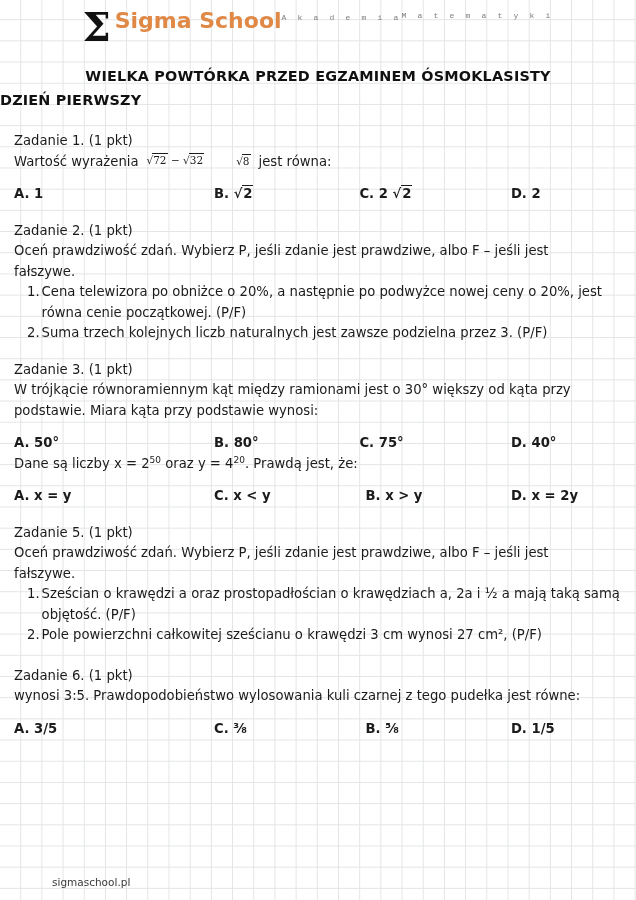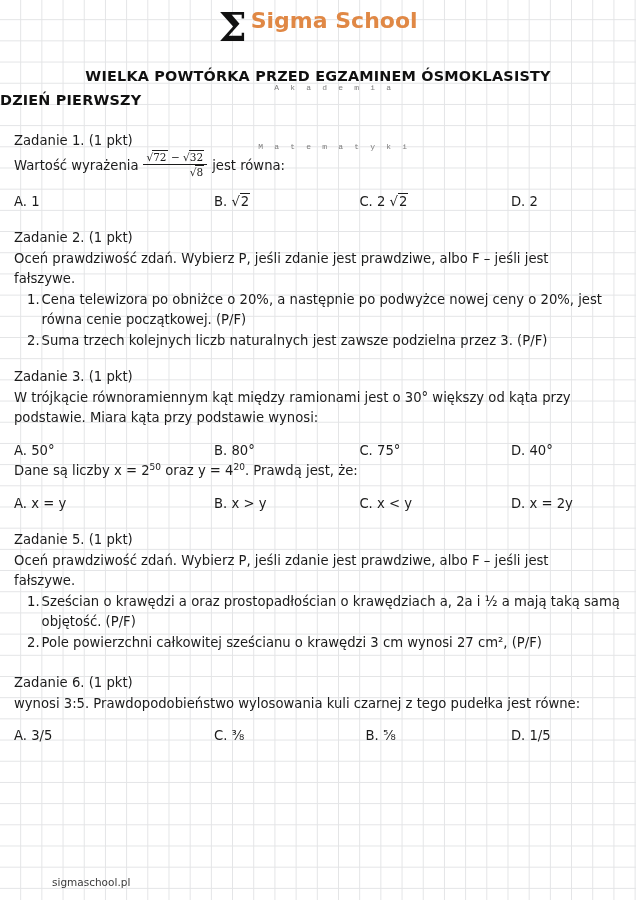--- a/index.html
+++ b/index.html
@@ -34,21 +34,21 @@
   .logo-inner { display: flex; align-items: flex-start; }
   .sigma-glyph {
     font-family: "DejaVu Serif", serif;
     font-size: 40px;
     font-weight: 700;
     line-height: 38px;
     color: #111111;
     margin-right: 4px;
     margin-top: 2px;
   }
-  .logo-words { display: flex; flex-direction: column; padding-top: 4px; gap: 48px; }
+  .logo-words { display: flex; flex-direction: row; padding-top: 4px; }
   .logo-name {
     font-family: "DejaVu Sans", sans-serif;
     font-size: 22px;
     font-weight: 700;
     color: #e08845;
     line-height: 22px;
     letter-spacing: 0px;
   }
   .logo-sub1, .logo-sub2 {
     font-family: Liberation Mono, monospace;
@@ -99,46 +99,47 @@
   .spacer-16 { height: 16px; }
   .spacer-20 { height: 20px; }
 
   
   .options {
     display: flex;
     width: 100%;
     font-size: 13.2px;
     line-height: 20.5px;
   }
-  .opt { flex: 0 0 25%; }
+  .opt { flex: 0 0 25%; font-weight: bold; }
   .opt-a { flex-basis: 33%; }
   .opt-b { flex-basis: 24%; }
   .opt-c { flex-basis: 25%; }
   .opt-d { flex-basis: 18%; }
 
   
   .stmt-list { margin: 0; padding: 0; list-style: none; }
   .stmt {
     display: flex;
     align-items: flex-start;
     padding-left: 13px;
     line-height: 20.5px;
   }
   .stmt-num { flex: 0 0 auto; padding-right: 2px; }
   .stmt-text { flex: 1 1 auto; }
 
   
   .inline-frac {
     display: inline-flex;
-    flex-direction: column;
-    align-items: flex-end;
+    flex-direction: row;
+    align-items: flex-start;
     vertical-align: middle;
     margin: 0 5px;
     position: relative;
     top: -1px;
+    gap: 13px;
   }
   .frac-num {
     font-family: "DejaVu Serif", serif;
     font-size: 10.5px;
     line-height: 12px;
     padding: 0 3px 1px 3px;
     white-space: nowrap;
   }
   .frac-bar {
     width: 100%;
@@ -293,27 +294,27 @@
     <div class="task">
       <div class="task-body">
         <span>Dane są liczby x = 2</span><sup class="exp">50</sup><span> oraz y = 4</span><sup class="exp">20</sup><span>. Prawdą jest, że:</span>
       </div>
       <div class="spacer-12"></div>
       <div class="options">
         <div class="opt opt-a">
           <span>A.</span>
           <span>x = y</span>
         </div>
+        <div class="opt opt-c">
+          <span>C.</span>
+          <span>x &lt; y</span>
+        </div>
         <div class="opt opt-b">
           <span>B.</span>
           <span>x &gt; y</span>
-        </div>
-        <div class="opt opt-c">
-          <span>C.</span>
-          <span>x &lt; y</span>
         </div>
         <div class="opt opt-d">
           <span>D.</span>
           <span>x = 2y</span>
         </div>
       </div>
     </div>
 
     <div class="spacer-16"></div>
 

